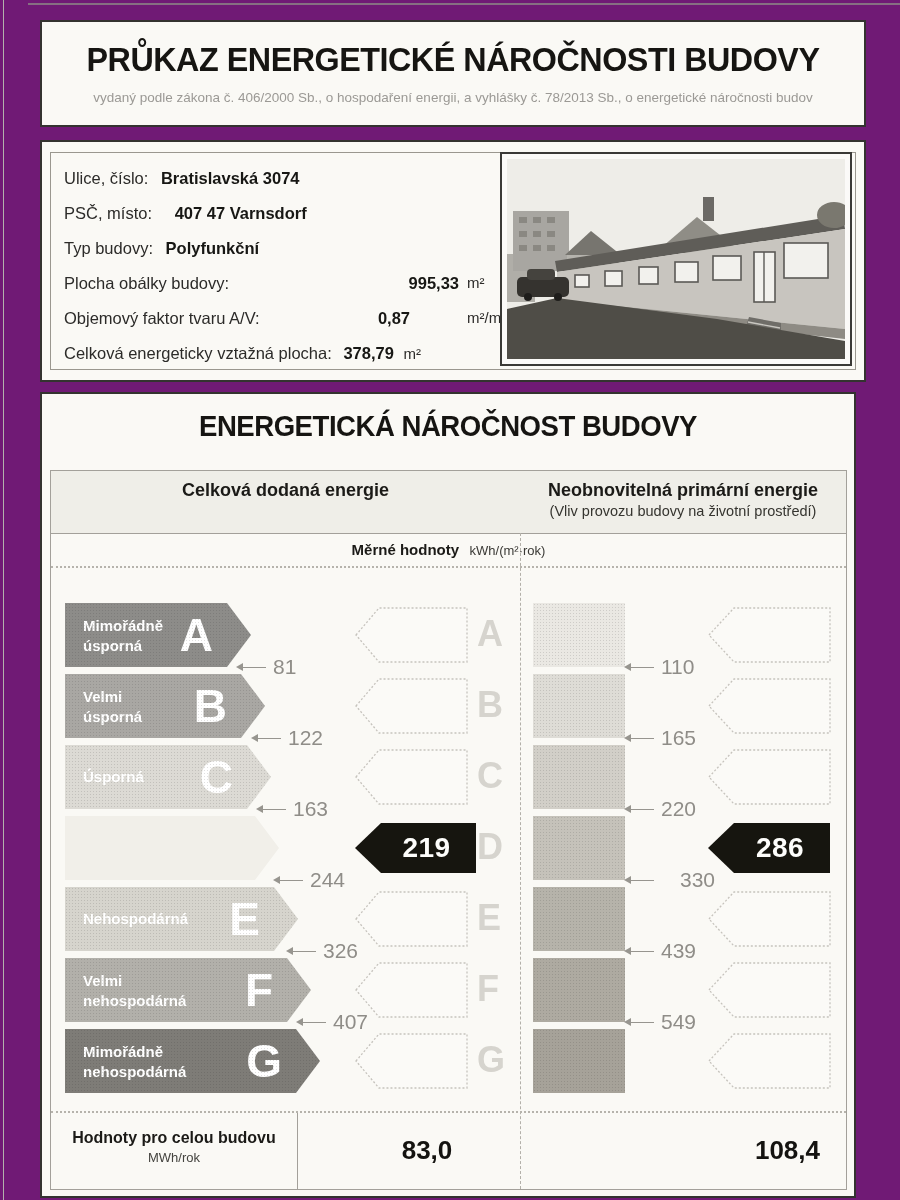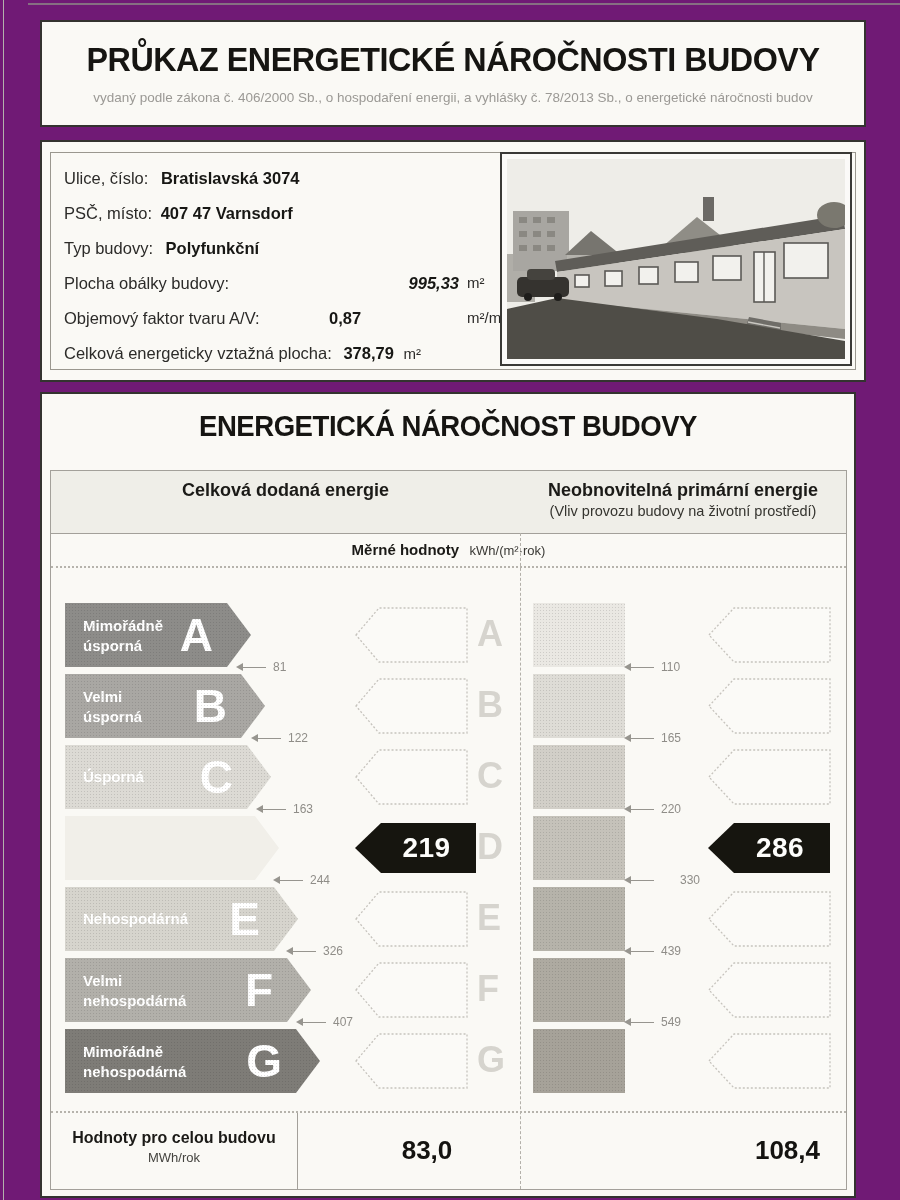--- a/index.html
+++ b/index.html
@@ -23,21 +23,21 @@
   .measure-row .m1{font-weight:700;font-size:15px;color:#1b1a17;}
   .measure-row .m2{font-size:13px;color:#3a3935;margin-left:6px;}
   .v-divider{position:absolute;top:0;bottom:0;border-left:1px dashed #b3b0a9;}
   .c-arrow{position:absolute;height:64px;color:#fff;clip-path:polygon(0 0,calc(100% - 24px) 0,100% 50%,calc(100% - 24px) 100%,0 100%);}
   .c-arrow .lbl{position:absolute;left:18px;top:50%;transform:translateY(-50%);font-weight:700;font-size:15px;line-height:1.3;}
   .c-arrow .big{position:absolute;right:38px;top:50%;transform:translateY(-50%);font-weight:700;font-size:46px;}
   .tex::after{content:"";position:absolute;inset:0;background-image:radial-gradient(rgba(40,38,34,.14) 1px,transparent 1px);background-size:3px 3px;pointer-events:none;}
   .o-arrow{position:absolute;}
   .k-arrow{position:absolute;height:50px;background:#16150f;color:#fdfdfb;clip-path:polygon(0 50%,26px 0,100% 0,100% 100%,26px 100%);display:flex;align-items:center;justify-content:center;padding-left:22px;box-sizing:border-box;font-weight:700;font-size:28px;letter-spacing:.5px;}
   .blk{position:absolute;width:92px;height:64px;}
-  .tick{position:absolute;display:flex;align-items:center;gap:7px;color:#8f8d88;font-size:12px;height:14px;}
+  .tick{position:absolute;display:flex;align-items:center;gap:7px;color:#8f8d88;font-size:21px;height:14px;}
   .tick .ln{width:28px;height:1px;background:#97958f;position:relative;flex:none;}
   .tick .ln::before{content:"";position:absolute;left:-2px;top:-3.5px;width:0;height:0;border-right:7px solid #97958f;border-top:4px solid transparent;border-bottom:4px solid transparent;}
   .faint-letter{position:absolute;color:#d6d4ce;font-weight:700;font-size:36px;}
   .bottom-row{position:absolute;left:0;right:0;top:640px;height:77px;border-top:2px dotted #b6b3ac;}
   .bcell-label{position:absolute;left:0;top:0;width:247px;height:100%;border-right:1px solid #a3a09a;text-align:center;box-sizing:border-box;}
   .bcell-label .t{font-size:16px;font-weight:700;color:#1b1a17;margin-top:16px;}
   .bcell-label .u{font-size:13px;color:#44433f;margin-top:3px;}
   .bval{position:absolute;top:22px;font-size:26px;font-weight:700;color:#141310;}
 </style>
 </head>
@@ -54,34 +54,34 @@
 
   <div class="box" style="left:40px;top:140px;width:822px;height:238px;">
     <div class="inner-frame" style="left:8px;top:10px;width:804px;height:216px;"></div>
 
     <div class="info-row" style="top:20px;">
       <span>Ulice, číslo:</span>
       <b style="margin-left:8px;">Bratislavská 3074</b>
     </div>
     <div class="info-row" style="top:55px;">
       <span>PSČ, místo:</span>
-      <b style="margin-left:4px;">407 47  Varnsdorf</b>
+      <b style="margin-left:18px;">407 47  Varnsdorf</b>
     </div>
     <div class="info-row" style="top:90px;">
       <span>Typ budovy:</span>
       <b style="margin-left:8px;">Polyfunkční</b>
     </div>
     <div class="info-row" style="top:125px;">
       <span>Plocha obálky budovy:</span>
-      <b class="abs" style="left:265px;width:130px;text-align:right;font-style:italic;">995,33</b>
+      <b class="abs" style="left:265px;width:130px;text-align:right;">995,33</b>
       <span class="abs" style="left:403px;font-size:15px;">m²</span>
     </div>
     <div class="info-row" style="top:160px;">
       <span>Objemový faktor tvaru A/V:</span>
-      <b class="abs" style="left:265px;width:130px;text-align:left;">0,87</b>
+      <b class="abs" style="left:265px;width:130px;text-align:center;">0,87</b>
       <span class="abs" style="left:403px;font-size:15px;">m²/m³</span>
     </div>
     <div class="info-row" style="top:195px;">
       <span>Celková energeticky vztažná plocha:</span>
       <b style="margin-left:7px;">378,79</b>
       <span style="margin-left:5px;font-size:15px;">m²</span>
     </div>
 
     <div class="photo-frame" style="left:458px;top:10px;width:338px;height:200px;">
       <svg width="338" height="200" viewBox="0 0 338 200">

